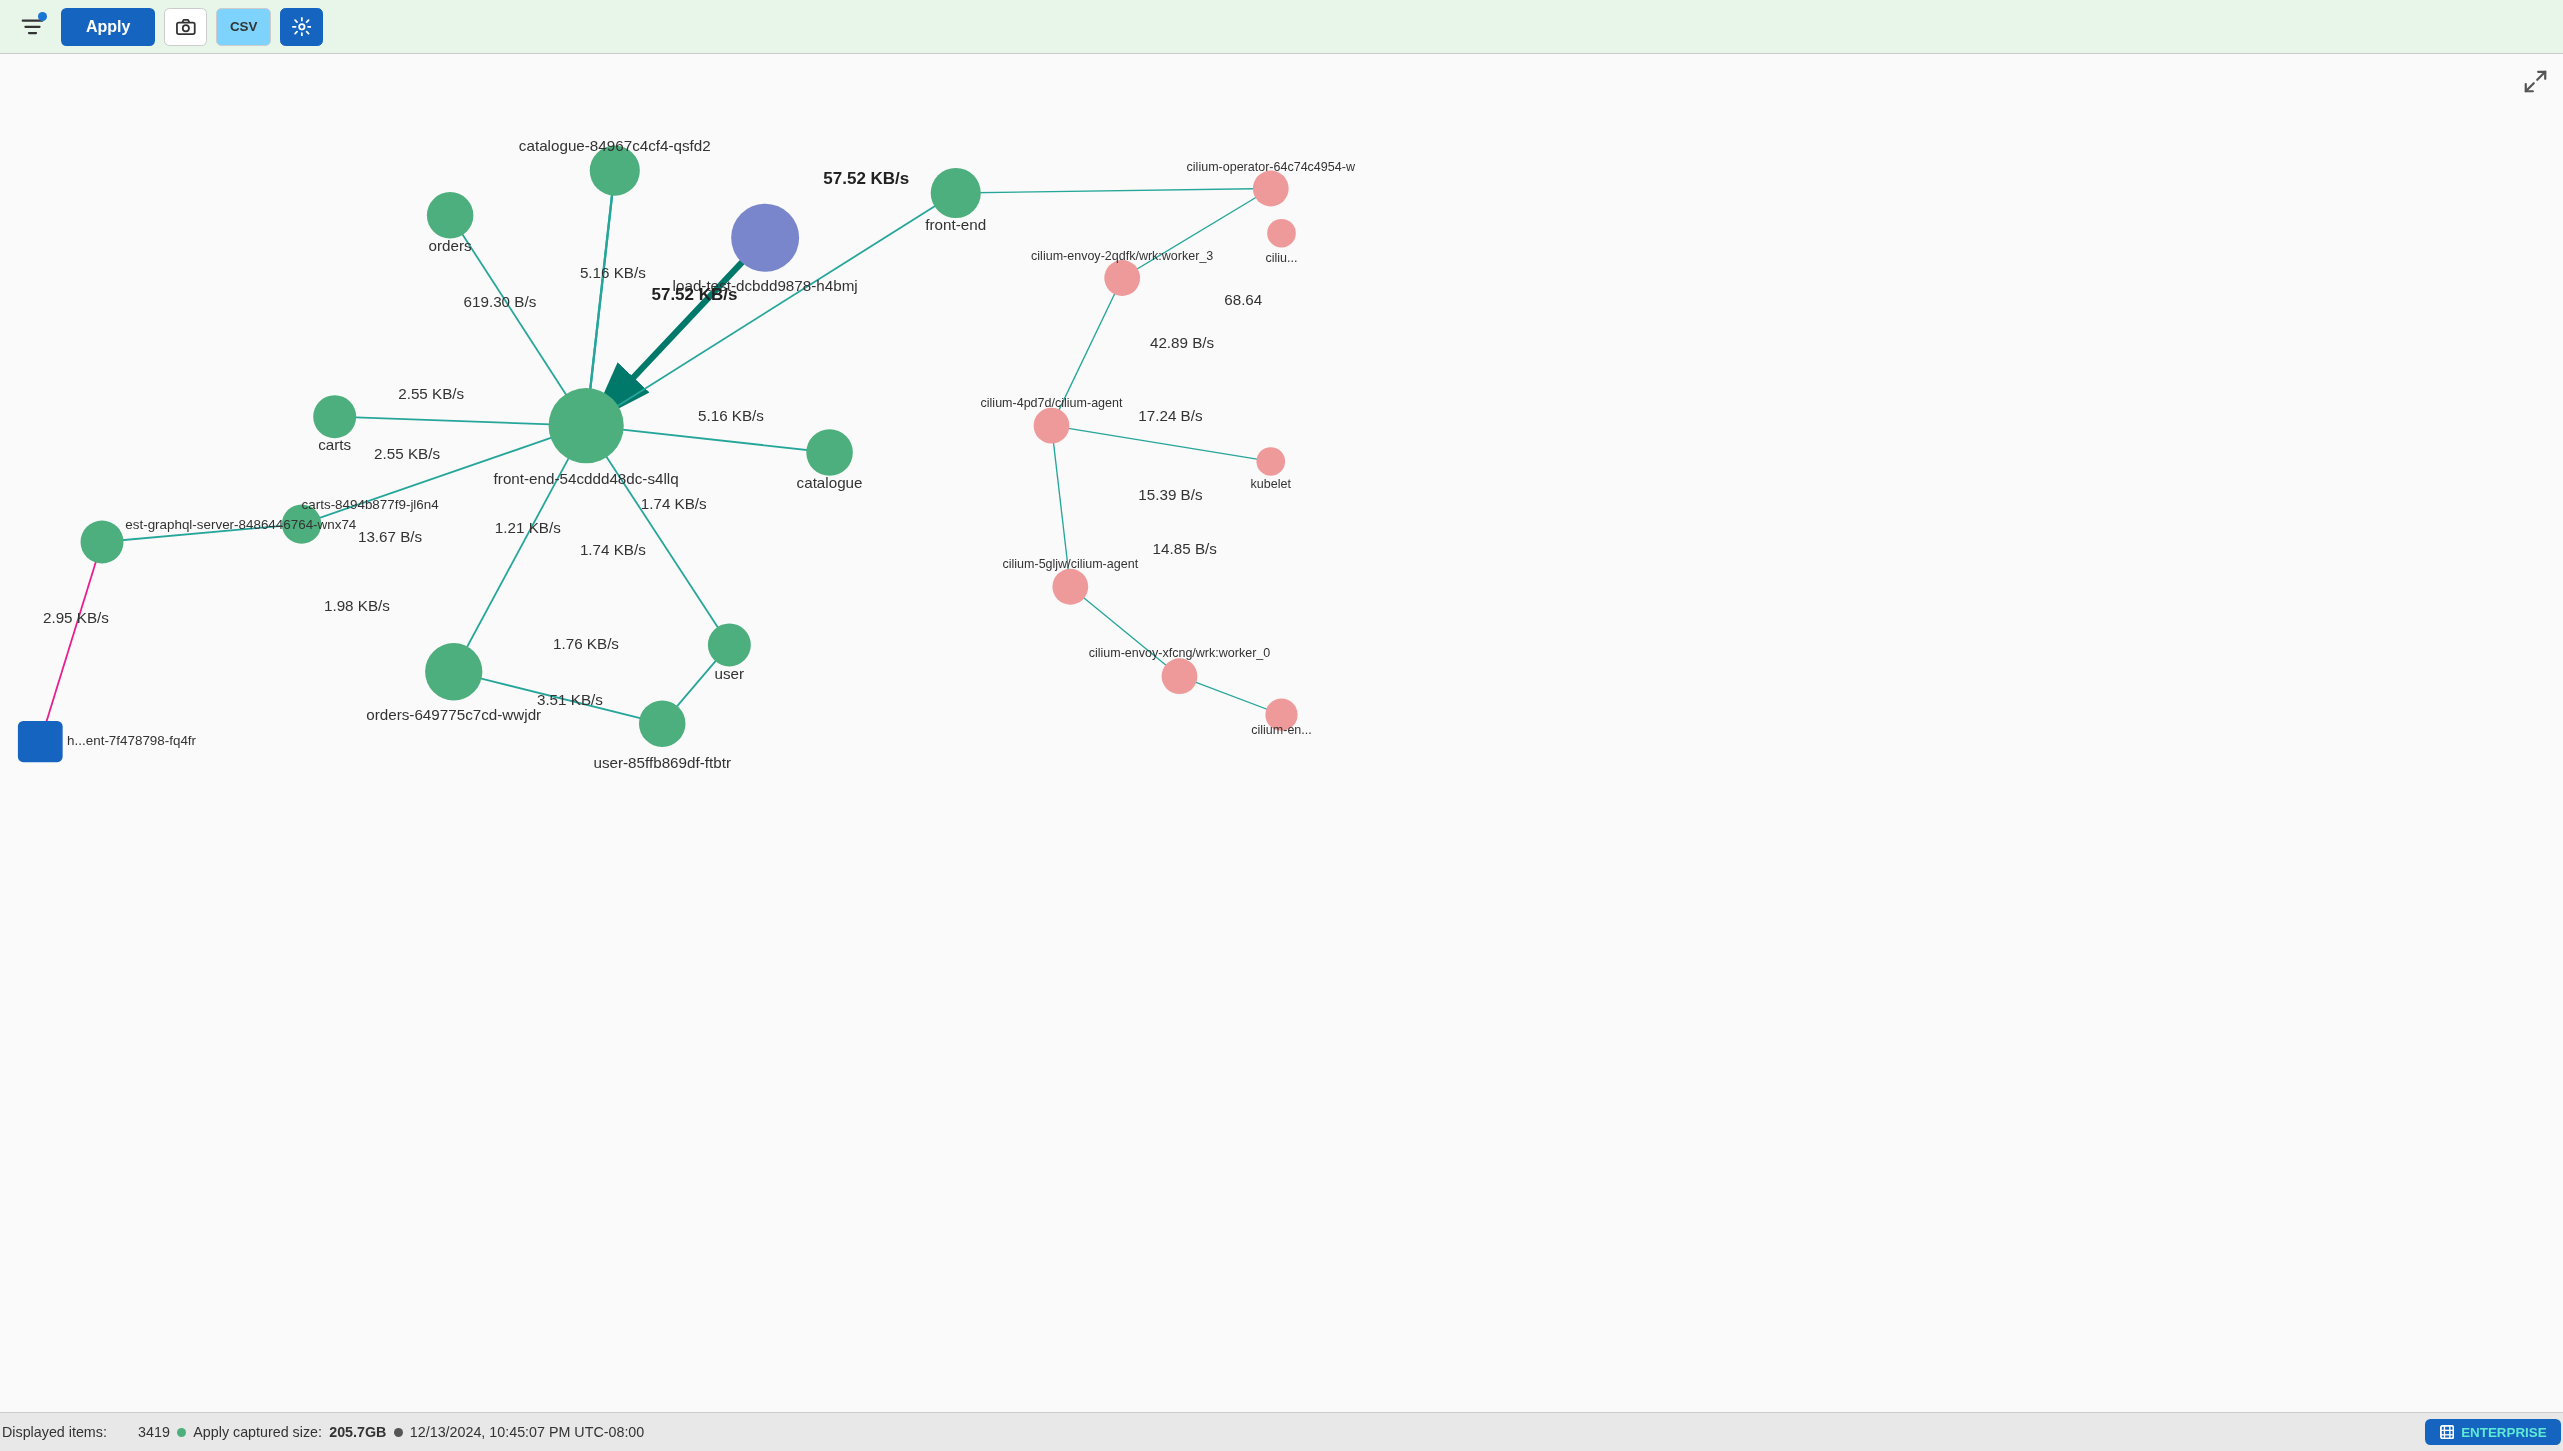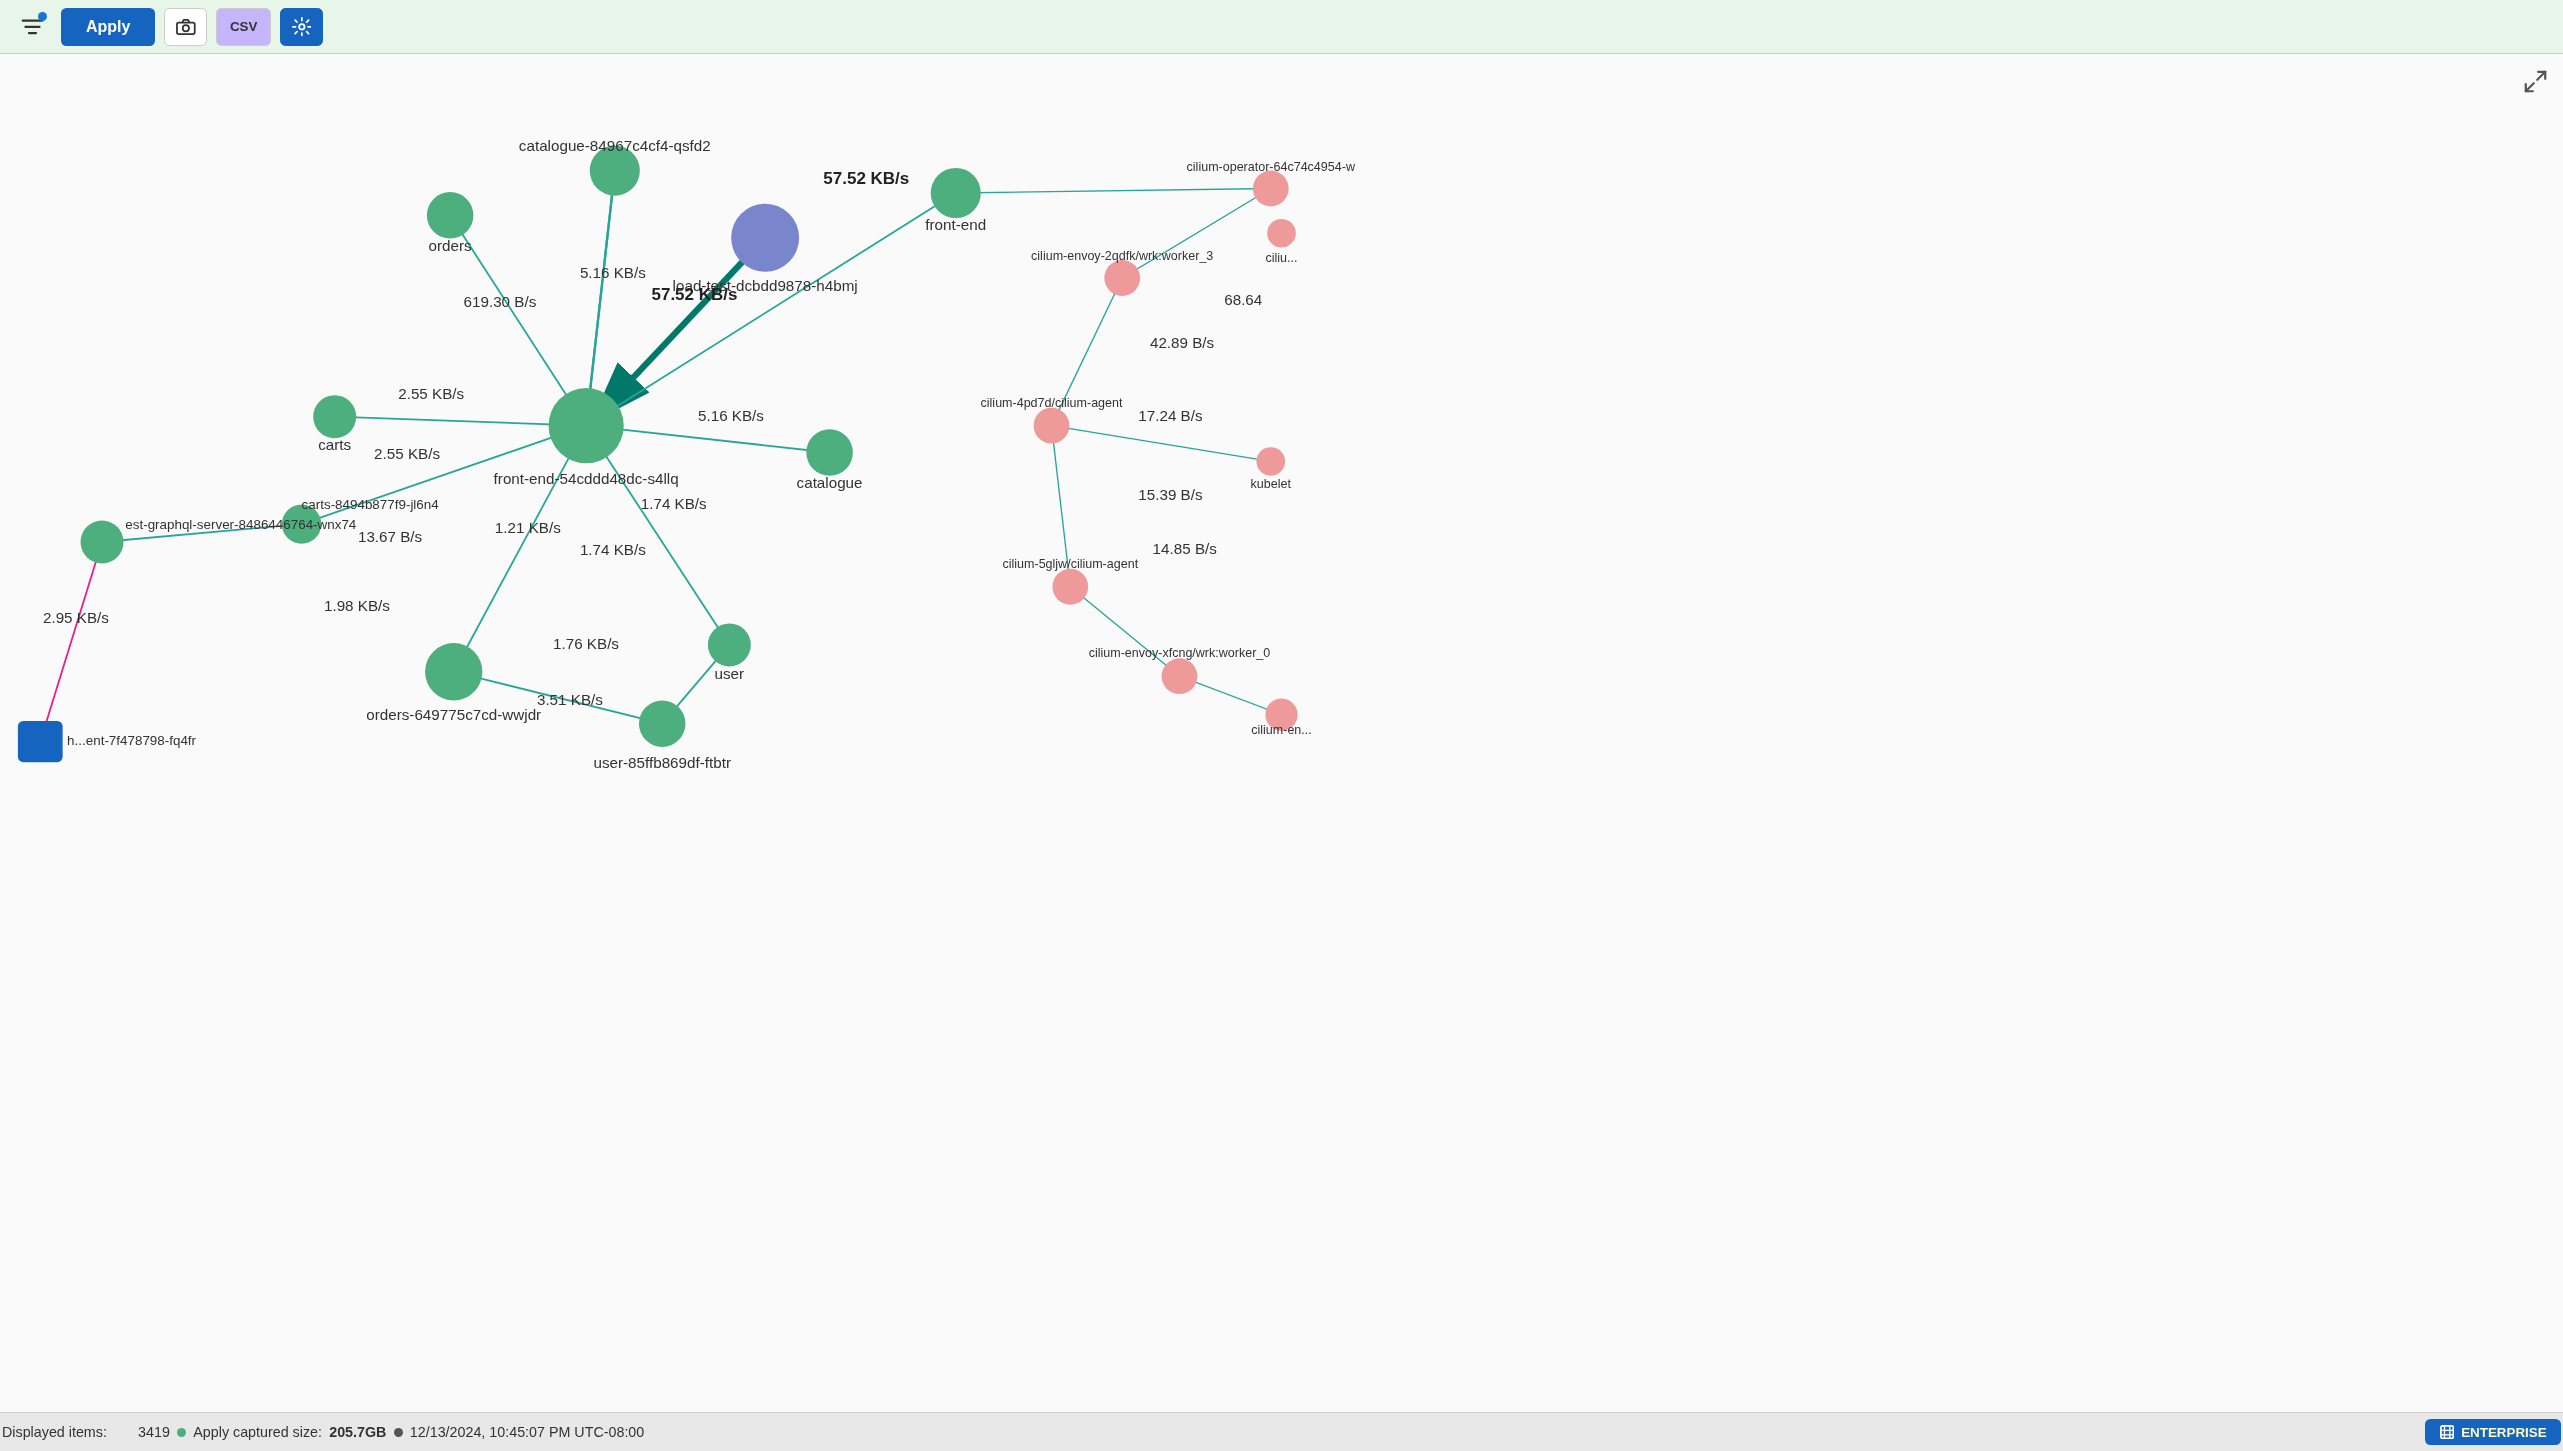--- a/index.html
+++ b/index.html
@@ -66,21 +66,21 @@
       justify-content: center;
       cursor: pointer;
       font-size: 14.3px;
     }
     .btn-icon-blue {
       background: #1565c0;
       color: white;
       border: 0.9px solid #1565c0;
     }
     .btn-csv {
-      background: #c4b5fd;
+      background: #7dd3fc;
       border: 0.9px solid #ccc;
       border-radius: 5.4px;
       padding: 0 12.5px;
       height: 38px;
       display: flex;
       align-items: center;
       justify-content: center;
       cursor: pointer;
       font-size: 13.4px;
       font-weight: 600;
@@ -128,21 +128,21 @@
       height: 9px;
       border-radius: 50%;
       display: inline-block;
     }
     .status-bar .spacer { flex: 1; }
     .enterprise-btn {
       display: flex;
       align-items: center;
       gap: 7.2px;
       background: #1565c0;
-      color: #fef9c3;
+      color: #5eead4;
       border: none;
       border-radius: 5.4px;
       padding: 5.4px 14.3px;
       font-size: 13.4px;
       font-weight: 600;
       cursor: pointer;
     }
 
     svg.network-svg {
       position: absolute;

